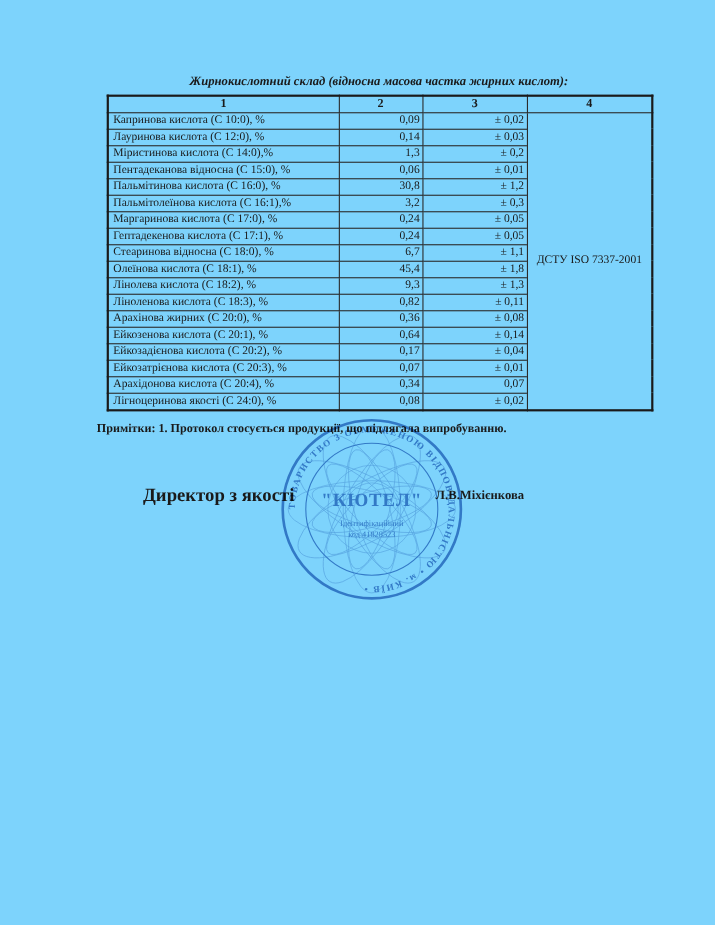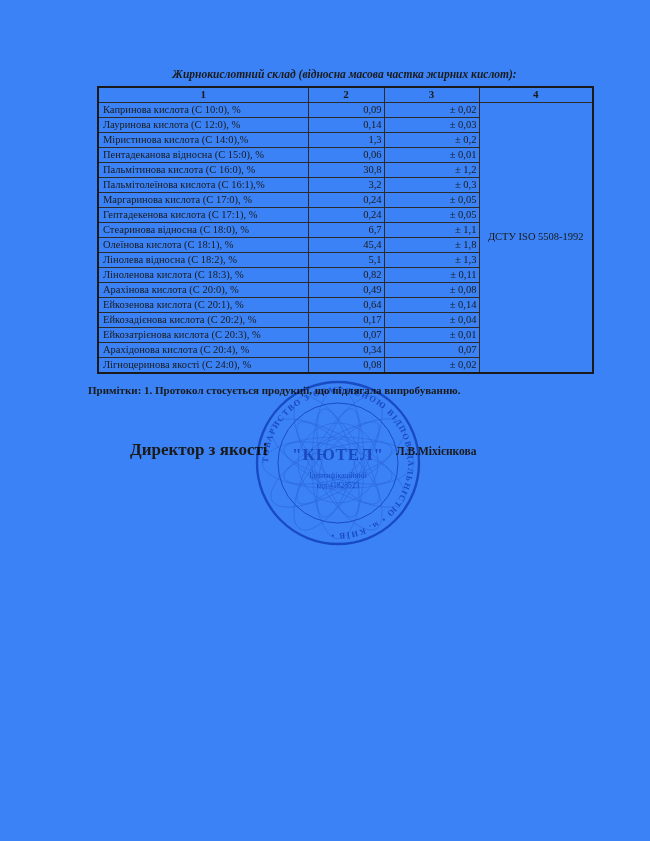--- a/index.html
+++ b/index.html
@@ -3,21 +3,21 @@
 <meta charset="utf-8">
 <style>
   * { margin: 0; padding: 0; box-sizing: border-box; }
   html, body { background: #e8e8e8; }
   body { font-family: "Liberation Serif", serif; }
   .page {
     position: relative;
     width: 650px;
     height: 841px;
     margin: 0 auto;
-    background: #3b82f6;
+    background: #7dd3fc;
     color: #1a1a1a;
     overflow: hidden;
   }
   .doc-title {
     position: absolute;
     top: 68px;
     left: 97px;
     width: 495px;
     text-align: center;
     font-size: 11.5px;
@@ -119,21 +119,21 @@
         <th>2</th>
         <th>3</th>
         <th>4</th>
       </tr>
     </thead>
     <tbody>
         <tr>
           <td class="name">Капринова кислота (С 10:0), %</td>
           <td class="num">0,09</td>
           <td class="num">± 0,02</td>
-          <td class="method" rowspan="18">ДСТУ ISO 5508-1992</td>
+          <td class="method" rowspan="18">ДСТУ ISO 7337-2001</td>
         </tr>
         <tr>
           <td class="name">Лауринова кислота (С 12:0), %</td>
           <td class="num">0,14</td>
           <td class="num">± 0,03</td>
         </tr>
         <tr>
           <td class="name">Міристинова кислота (С 14:0),%</td>
           <td class="num">1,3</td>
           <td class="num">± 0,2</td>
@@ -167,32 +167,32 @@
           <td class="name">Стеаринова відносна (С 18:0), %</td>
           <td class="num">6,7</td>
           <td class="num">± 1,1</td>
         </tr>
         <tr>
           <td class="name">Олеїнова кислота (С 18:1), %</td>
           <td class="num">45,4</td>
           <td class="num">± 1,8</td>
         </tr>
         <tr>
-          <td class="name">Лінолева відносна (С 18:2), %</td>
-          <td class="num">5,1</td>
+          <td class="name">Лінолева кислота (С 18:2), %</td>
+          <td class="num">9,3</td>
           <td class="num">± 1,3</td>
         </tr>
         <tr>
           <td class="name">Ліноленова кислота (С 18:3), %</td>
           <td class="num">0,82</td>
           <td class="num">± 0,11</td>
         </tr>
         <tr>
-          <td class="name">Арахінова кислота (С 20:0), %</td>
-          <td class="num">0,49</td>
+          <td class="name">Арахінова жирних (С 20:0), %</td>
+          <td class="num">0,36</td>
           <td class="num">± 0,08</td>
         </tr>
         <tr>
           <td class="name">Ейкозенова кислота (С 20:1), %</td>
           <td class="num">0,64</td>
           <td class="num">± 0,14</td>
         </tr>
         <tr>
           <td class="name">Ейкозадієнова кислота (С 20:2), %</td>
           <td class="num">0,17</td>

